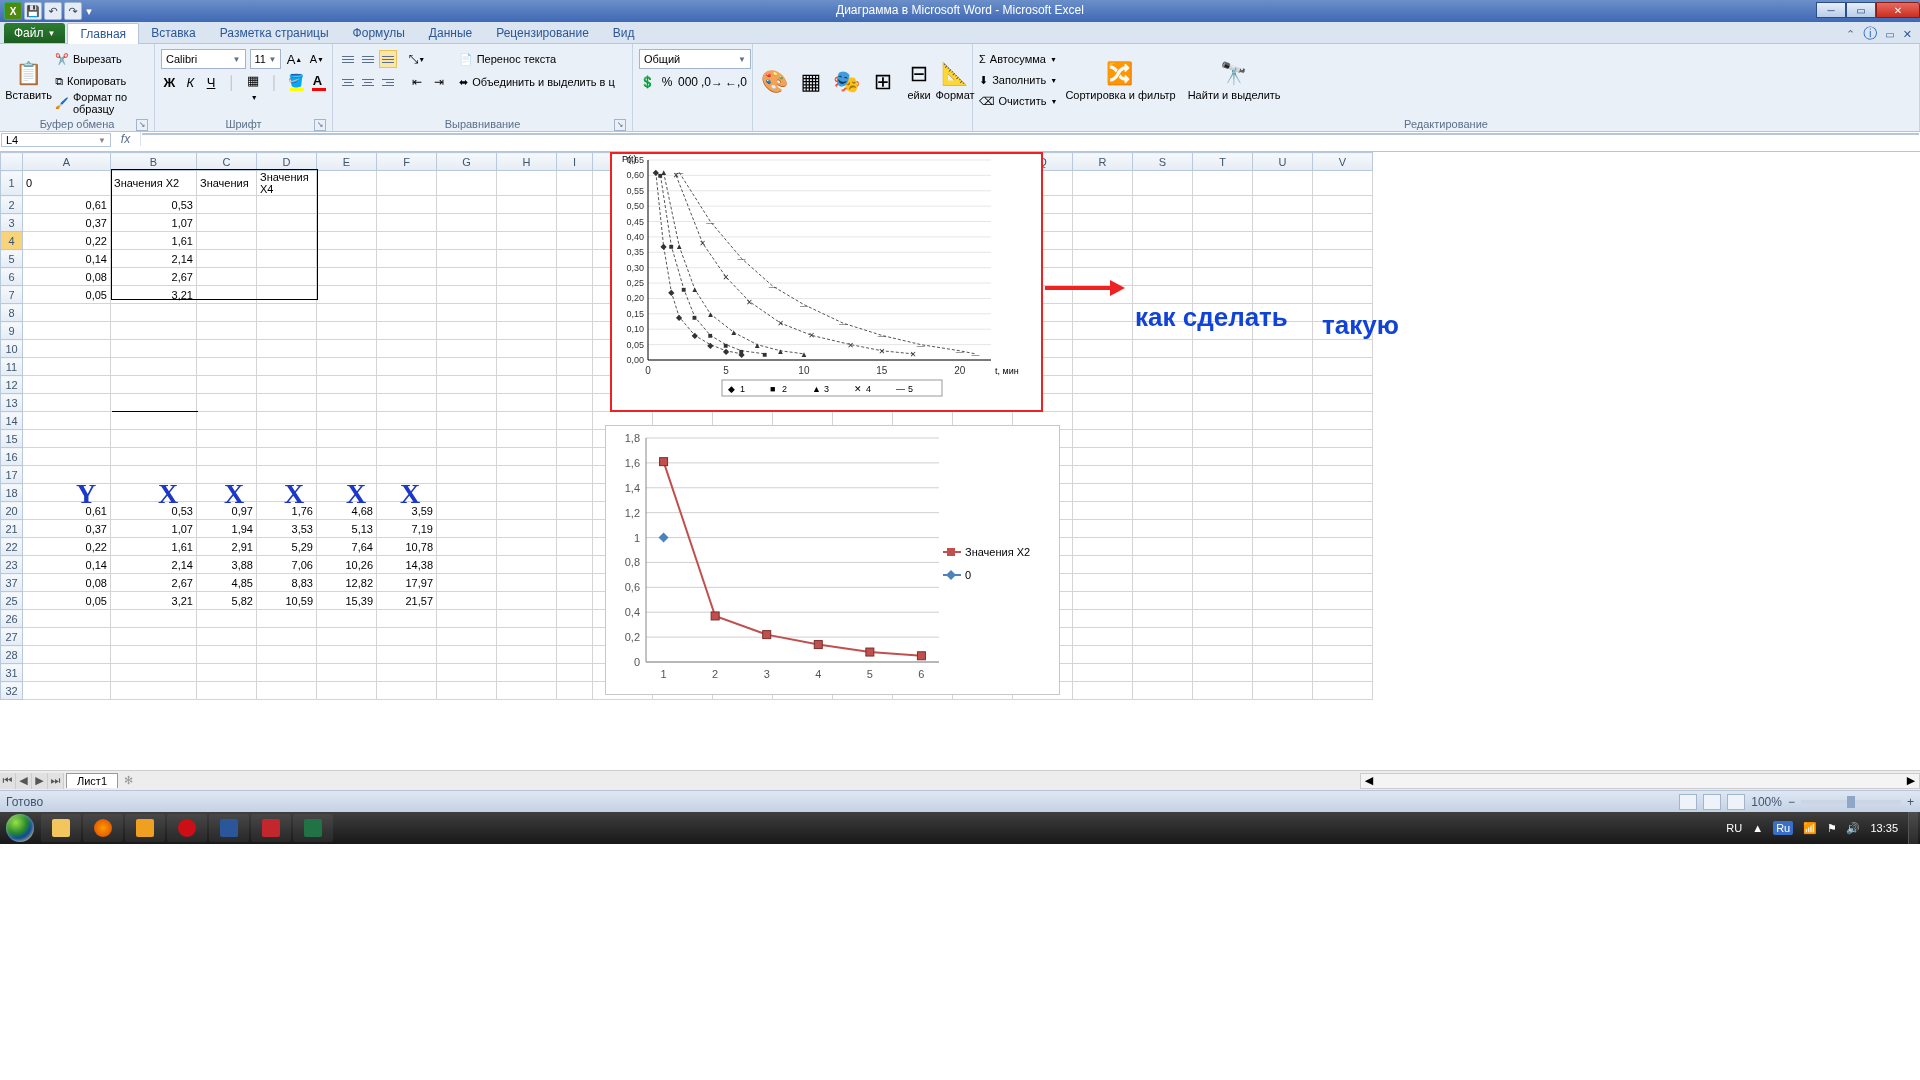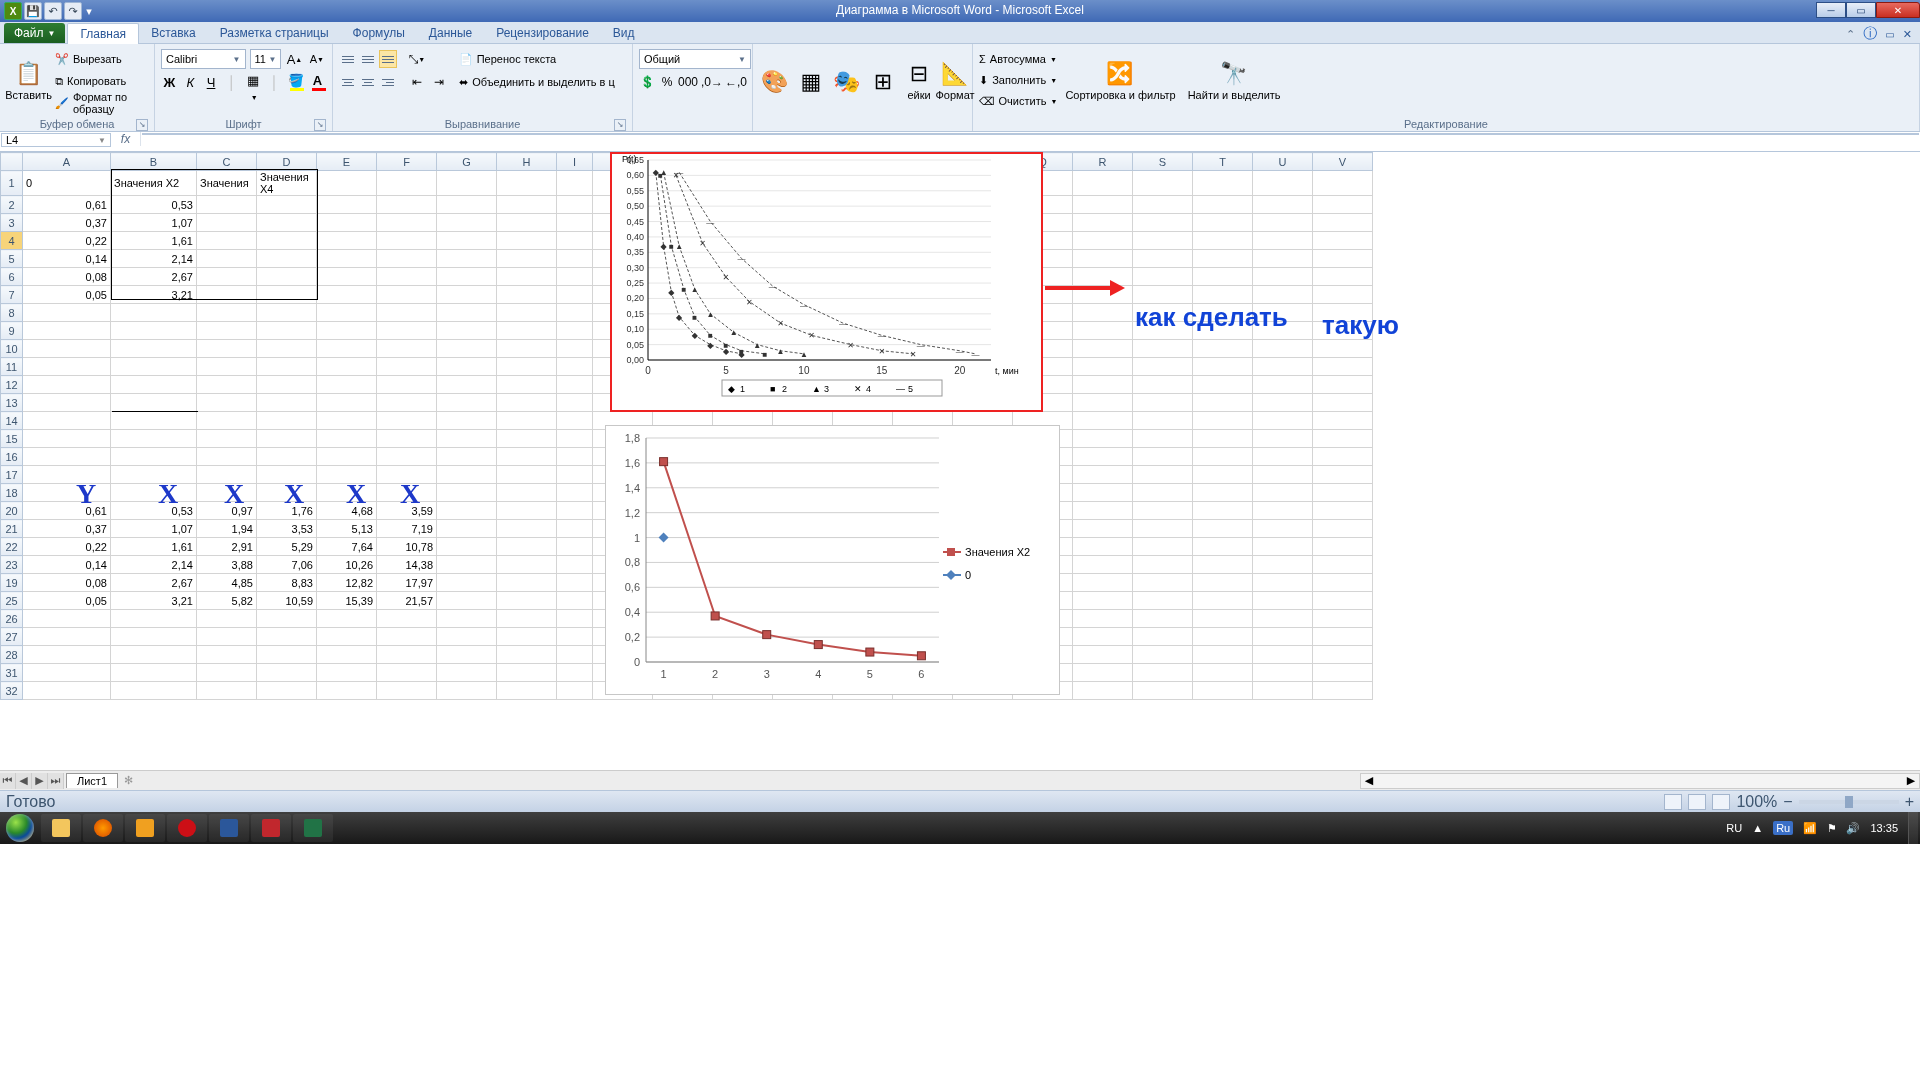--- a/index.html
+++ b/index.html
@@ -49,21 +49,21 @@
 .annot-y,.annot-x{position:absolute;font-family:"Segoe Script","Comic Sans MS",cursive;font-size:28px;color:#1d38c9;font-weight:600}
 .chart-box{position:absolute;background:#fff}
 .refchart{border:2px solid #e22;left:610px;top:0;width:433px;height:260px}
 .userchart{border:1px solid #c7c7c7;left:605px;top:273px;width:455px;height:270px}
 .arrow{position:absolute;left:1045px;top:126px}
 .arrow svg{overflow:visible}
 .annot-txt{position:absolute;font-size:26px;font-weight:700;color:#1143d7}
 .sheettabs{height:20px;background:#ededed;border-top:1px solid #ccc;display:flex;align-items:center;font-size:11px}
 .navbtn{width:16px;height:16px;display:flex;align-items:center;justify-content:center;color:#555;border-right:1px solid #ccc;background:#e1e1e1}
 .sheettab{background:#fff;border:1px solid #999;border-bottom:none;padding:1px 10px;margin-left:2px}
-.statusbar{height:22px;background:linear-gradient(#dfe7f2,#c4d2e5);border-top:1px solid #b5c6db;display:flex;align-items:center;font-size:16px;color:#3d556f;padding:0 6px}
+.statusbar{height:22px;background:linear-gradient(#dfe7f2,#c4d2e5);border-top:1px solid #b5c6db;display:flex;align-items:center;font-size:12px;color:#3d556f;padding:0 6px}
 .statusbar .right{margin-left:auto;display:flex;align-items:center;gap:6px}
 .viewbtn{width:18px;height:16px;border:1px solid #a3b5cd;background:#eef3fa}
 .zoom-slider{width:100px;height:4px;background:#cbd6e5;position:relative}
 .zoom-slider .thumb{width:8px;height:12px;background:#8fa7c6;position:absolute;top:-4px;left:46px}
 .taskbar{height:32px;background:linear-gradient(#3f3f3f,#181818);display:flex;align-items:center}
 .start{width:40px;height:32px;display:flex;align-items:center;justify-content:center}
 .orb{width:28px;height:28px;border-radius:50%;background:radial-gradient(circle at 35% 30%,#9be24a 0,#2a8a2a 40%,#0a4a9a 60%,#e0b030 100%);box-shadow:0 0 4px rgba(255,255,255,.5) inset}
 .tbtn{width:40px;height:28px;background:rgba(255,255,255,.06);margin:0 1px;display:flex;align-items:center;justify-content:center;border-radius:2px}
 .tbtn .fic{width:18px;height:18px;border-radius:2px}
 .tray{margin-left:auto;display:flex;align-items:center;gap:10px;color:#fff;font-size:11px;padding-right:2px}
@@ -874,21 +874,21 @@
           <td class=""></td>
           <td class=""></td>
           <td class=""></td>
           <td class=""></td>
           <td class=""></td>
           <td class=""></td>
           <td class=""></td>
           <td class=""></td>
         </tr>
         <tr>
-          <th class="rowh">19</th>
+          <th class="rowh">37</th>
           <td class="">0,08</td>
           <td class="">2,67</td>
           <td class="">4,85</td>
           <td class="">8,83</td>
           <td class="">12,82</td>
           <td class="">17,97</td>
           <td class=""></td>
           <td class=""></td>
           <td class=""></td>
           <td class=""></td>

